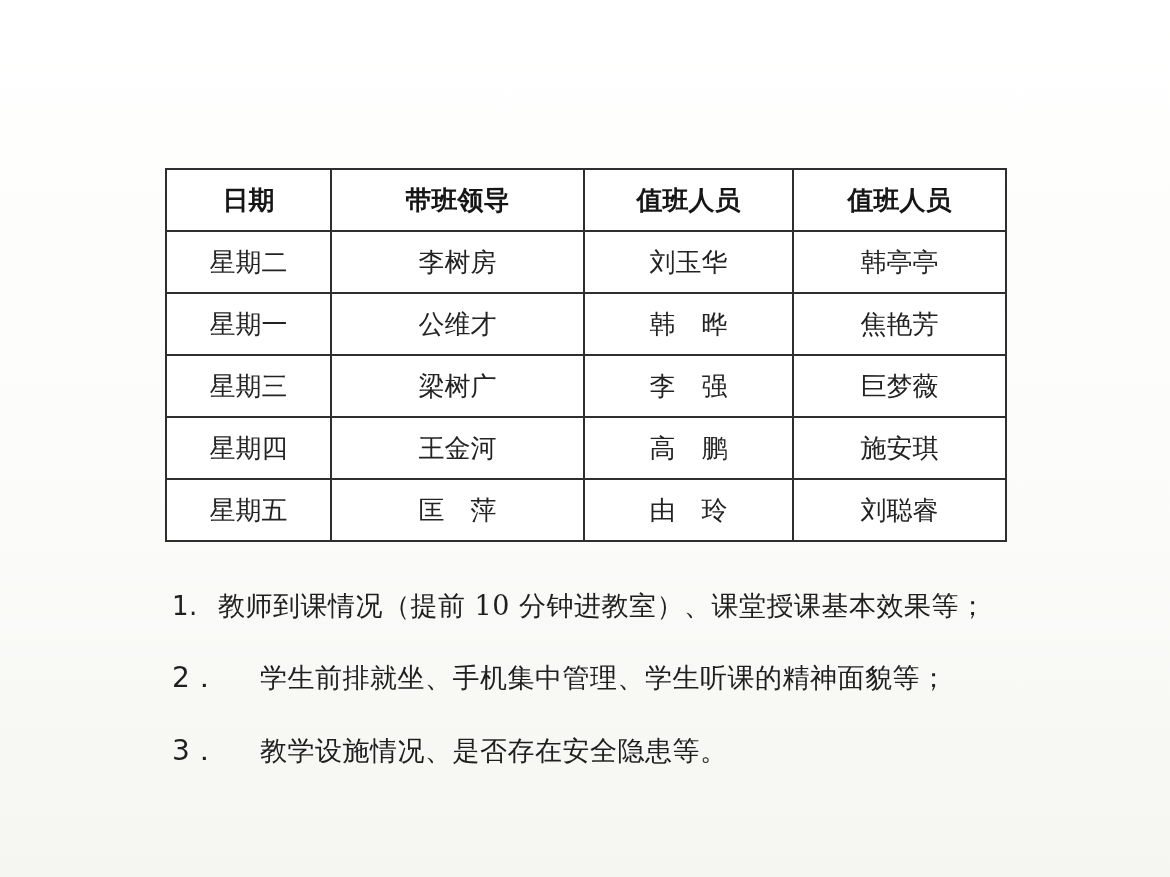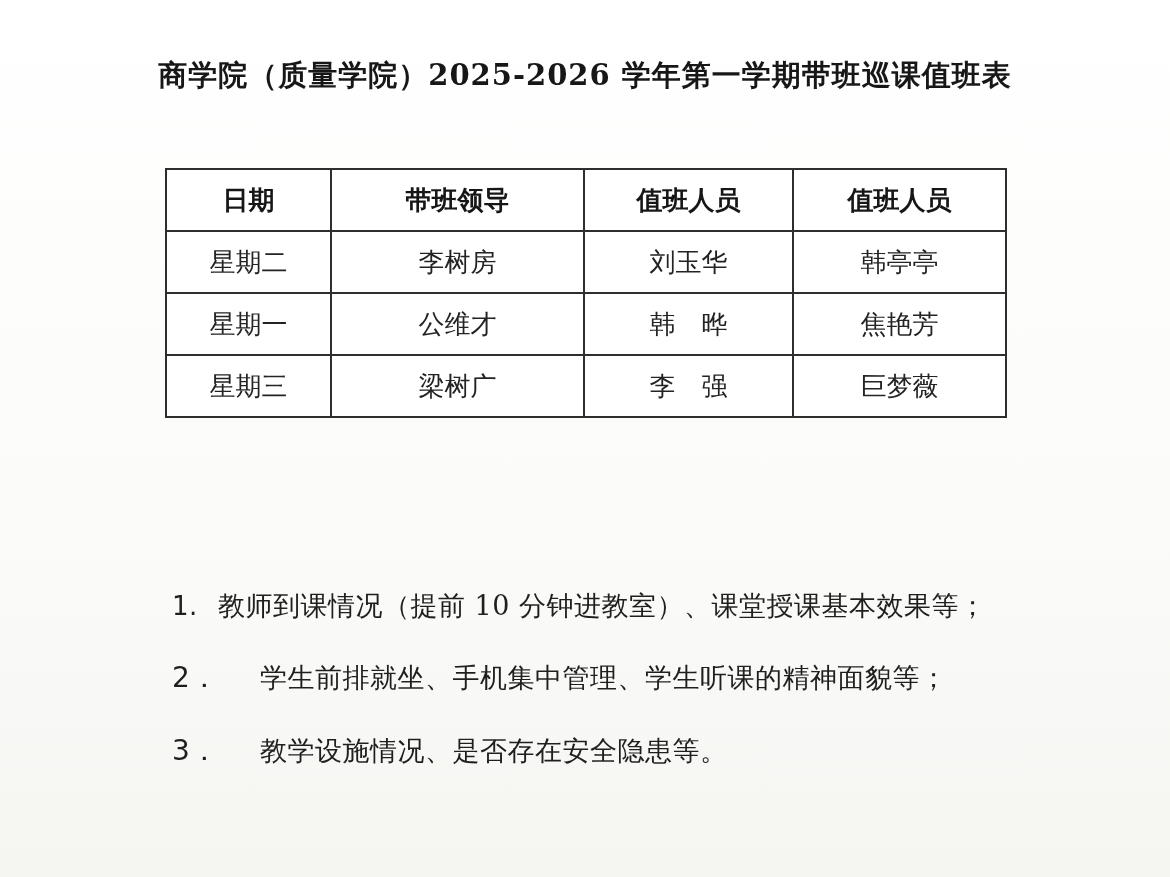--- a/index.html
+++ b/index.html
@@ -83,21 +83,20 @@
   .note-item.wide-gap .note-num {
     width: 88px;
     font-size: 28px;
   }
 </style>
 </head>
 <body>
 
 <div class="page">
 
-  <div class="doc-title">商学院（质量学院）2025-2026 学年第一学期带班巡课值班表</div>
 
   <table class="duty-table">
     <colgroup>
       <col class="c-date">
       <col class="c-leader">
       <col class="c-duty1">
       <col class="c-duty2">
     </colgroup>
     <thead>
       <tr>
@@ -119,20 +118,32 @@
         <td>公维才</td>
         <td>韩　晔</td>
         <td>焦艳芳</td>
       </tr>
       <tr>
         <td>星期三</td>
         <td>梁树广</td>
         <td>李　强</td>
         <td>巨梦薇</td>
       </tr>
+      <tr>
+        <td>星期四</td>
+        <td>王金河</td>
+        <td>高　鹏</td>
+        <td>施安琪</td>
+      </tr>
+      <tr>
+        <td>星期五</td>
+        <td>匡　萍</td>
+        <td>由　玲</td>
+        <td>刘聪睿</td>
+      </tr>
     </tbody>
   </table>
 
   <div class="notes">
 
     <p class="note-item">
       <span class="note-num">1.</span>
       <span class="note-text">教师到课情况（提前 10 分钟进教室）、课堂授课基本效果等；</span>
     </p>
 

